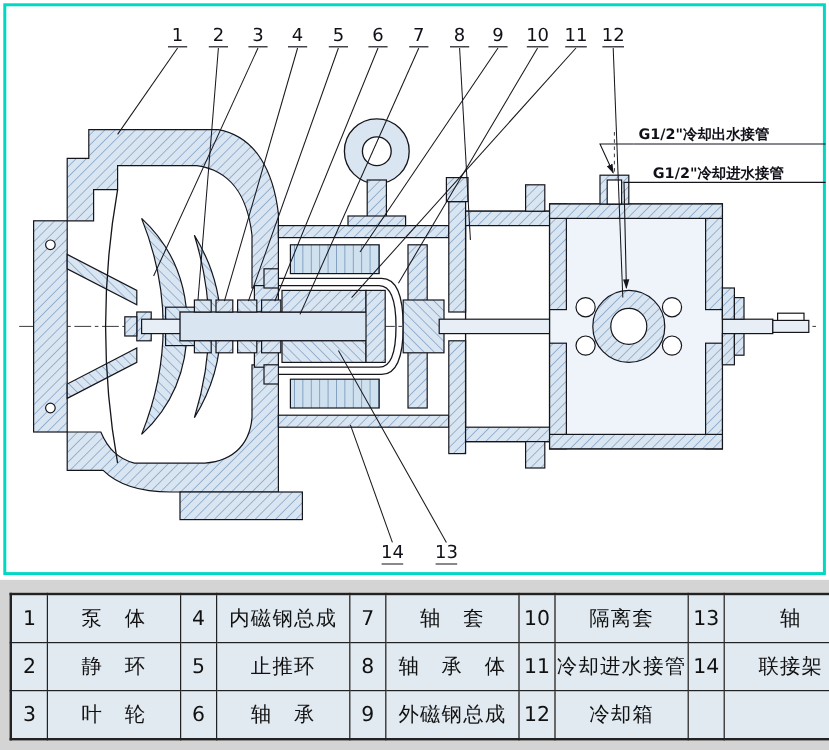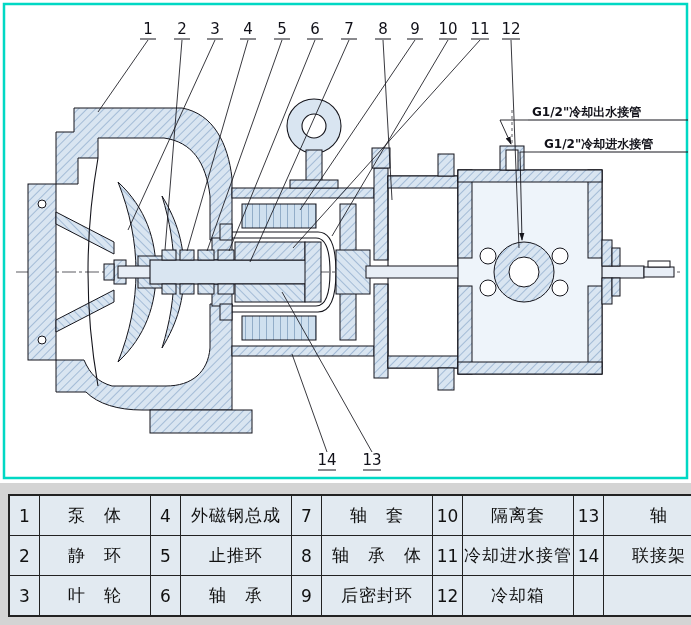--- a/index.html
+++ b/index.html
@@ -234,21 +234,21 @@
     </svg>
   </div>
 
   <div class="table-wrap">
     <table class="parts">
       <tbody>
           <tr>
         <td class="no">1</td>
         <td class="nm">泵　体</td>
         <td class="no">4</td>
-        <td class="nm">外磁钢总成</td>
+        <td class="nm">内磁钢总成</td>
         <td class="no">7</td>
         <td class="nm">轴　套</td>
         <td class="no">10</td>
         <td class="nm">隔离套</td>
         <td class="no">13</td>
         <td class="nm">轴</td>
       </tr>
       <tr>
         <td class="no">2</td>
         <td class="nm">静　环</td>
@@ -260,21 +260,21 @@
         <td class="nm">冷却进水接管</td>
         <td class="no">14</td>
         <td class="nm">联接架</td>
       </tr>
       <tr>
         <td class="no">3</td>
         <td class="nm">叶　轮</td>
         <td class="no">6</td>
         <td class="nm">轴　承</td>
         <td class="no">9</td>
-        <td class="nm">后密封环</td>
+        <td class="nm">外磁钢总成</td>
         <td class="no">12</td>
         <td class="nm">冷却箱</td>
         <td class="no"></td>
         <td class="nm"></td>
       </tr>
     </tbody>
       </table>
   </div>
 
 </div>

